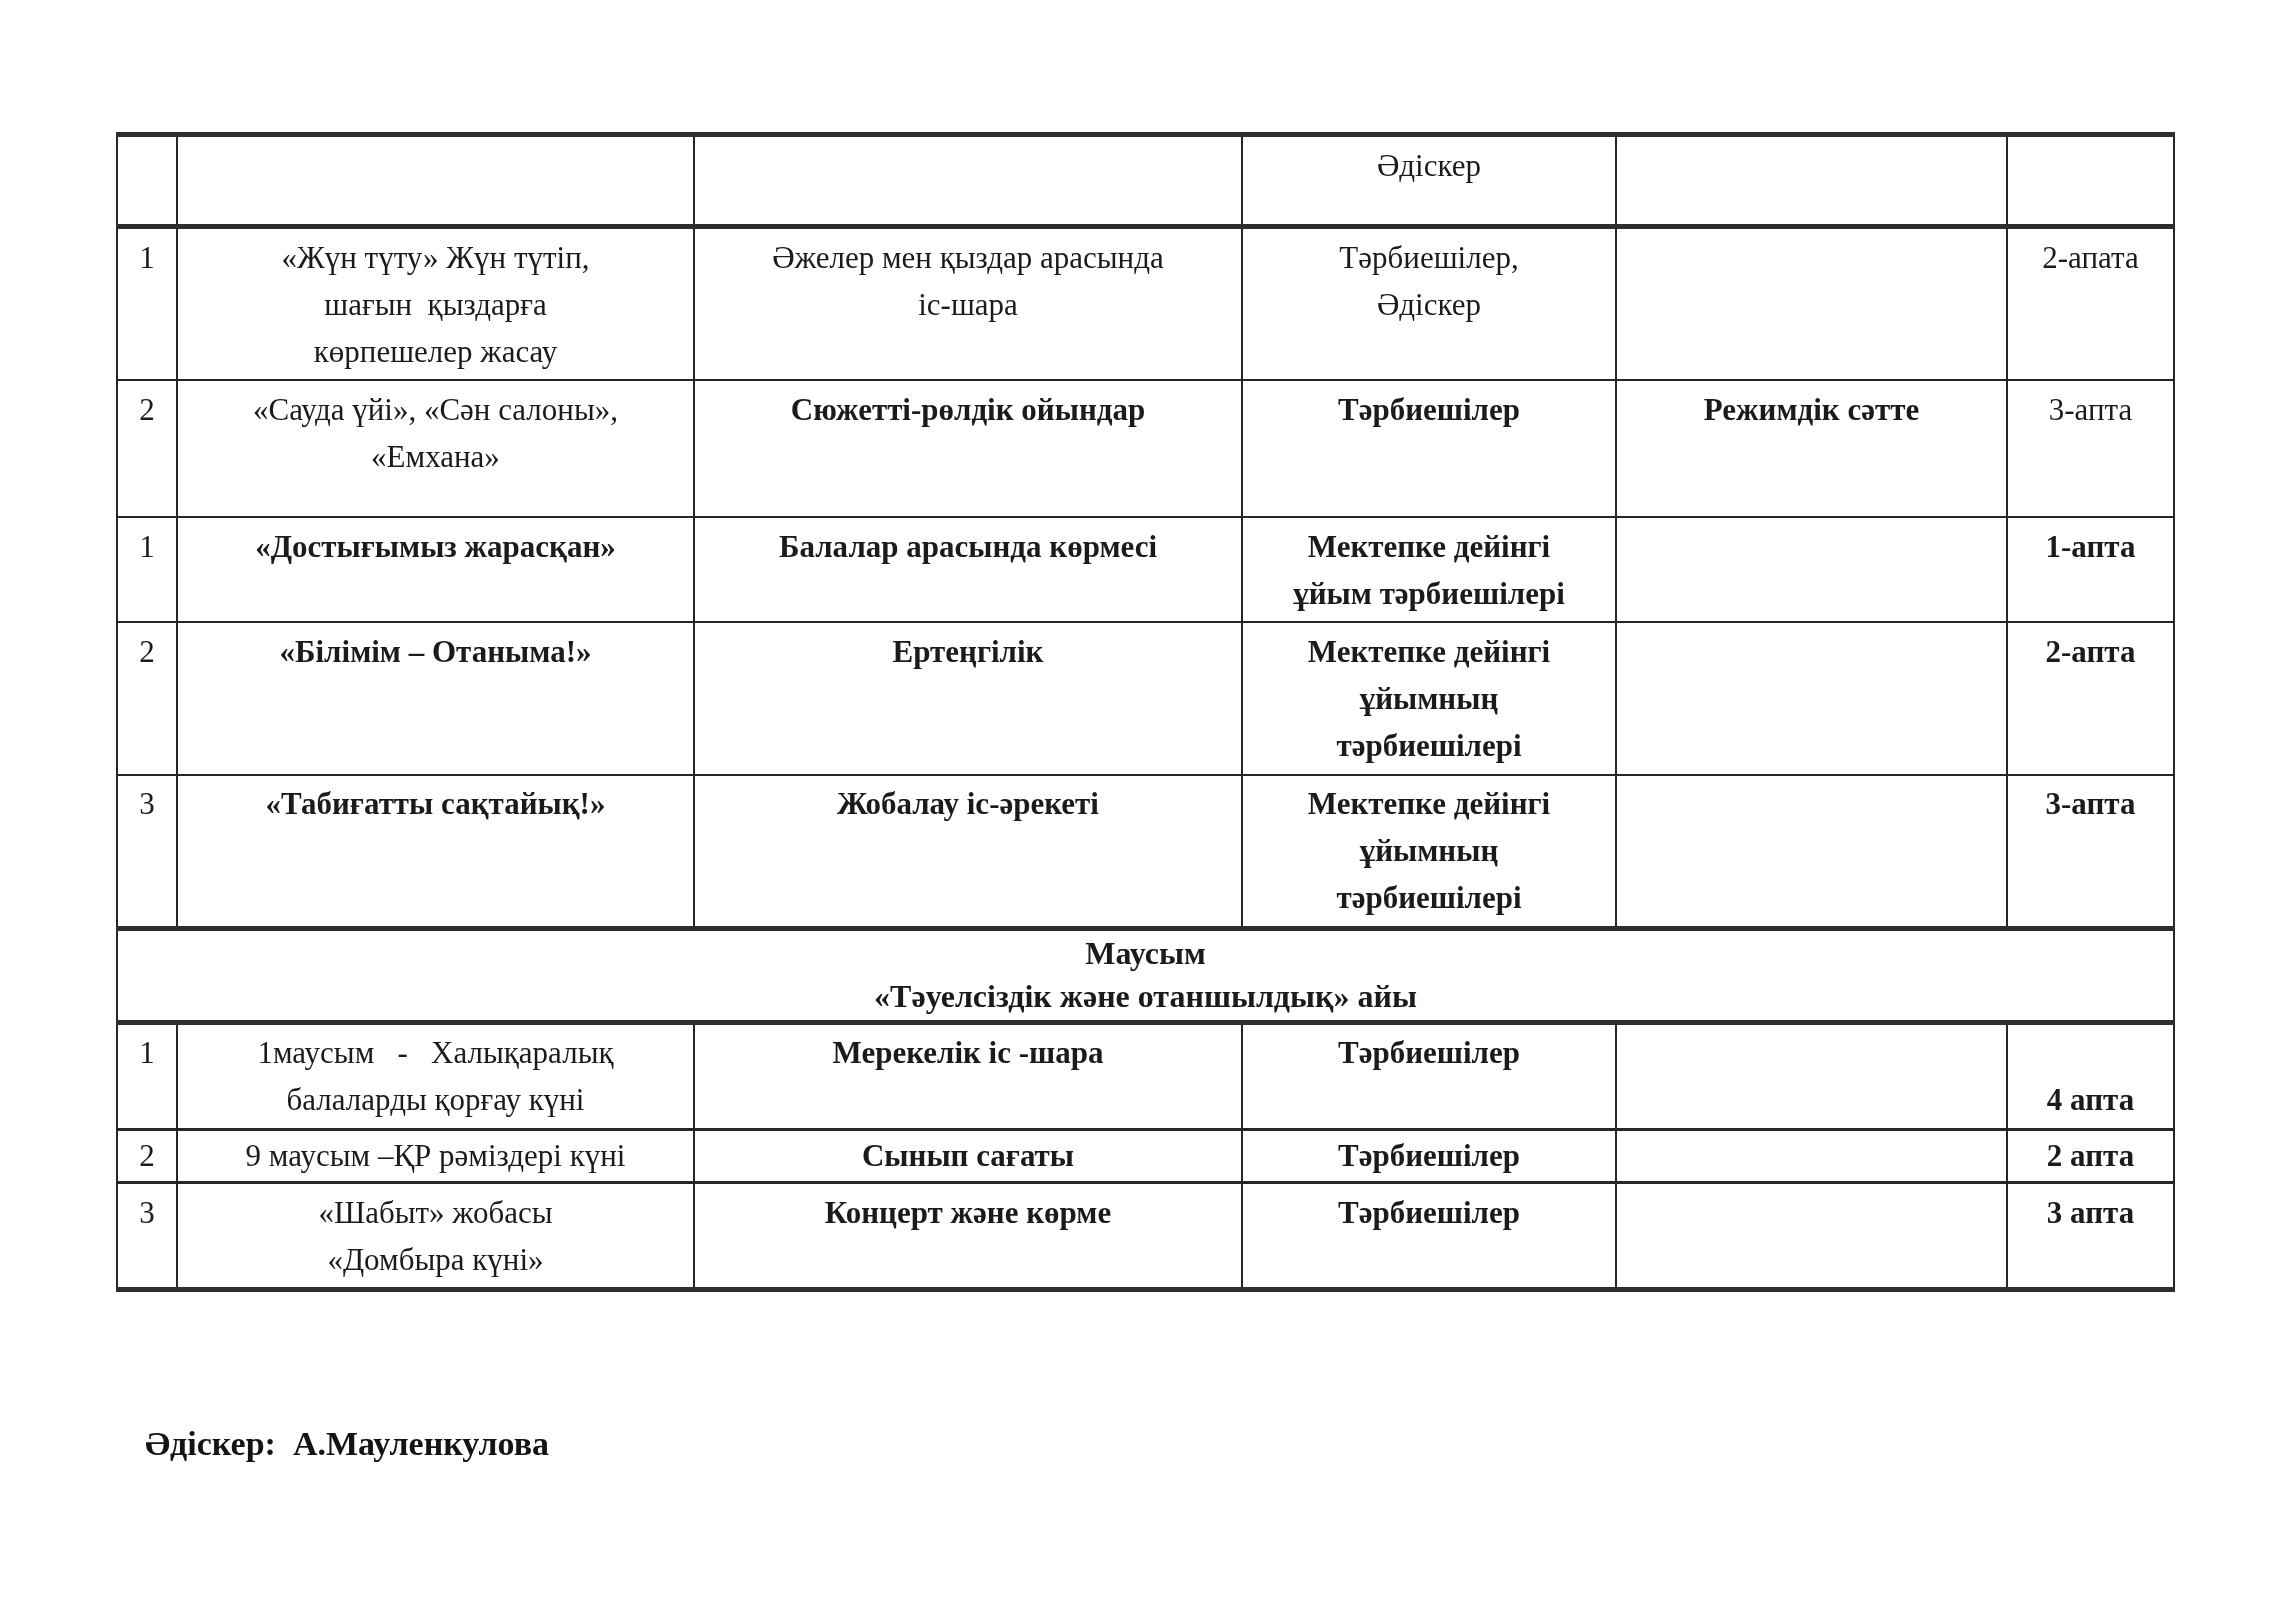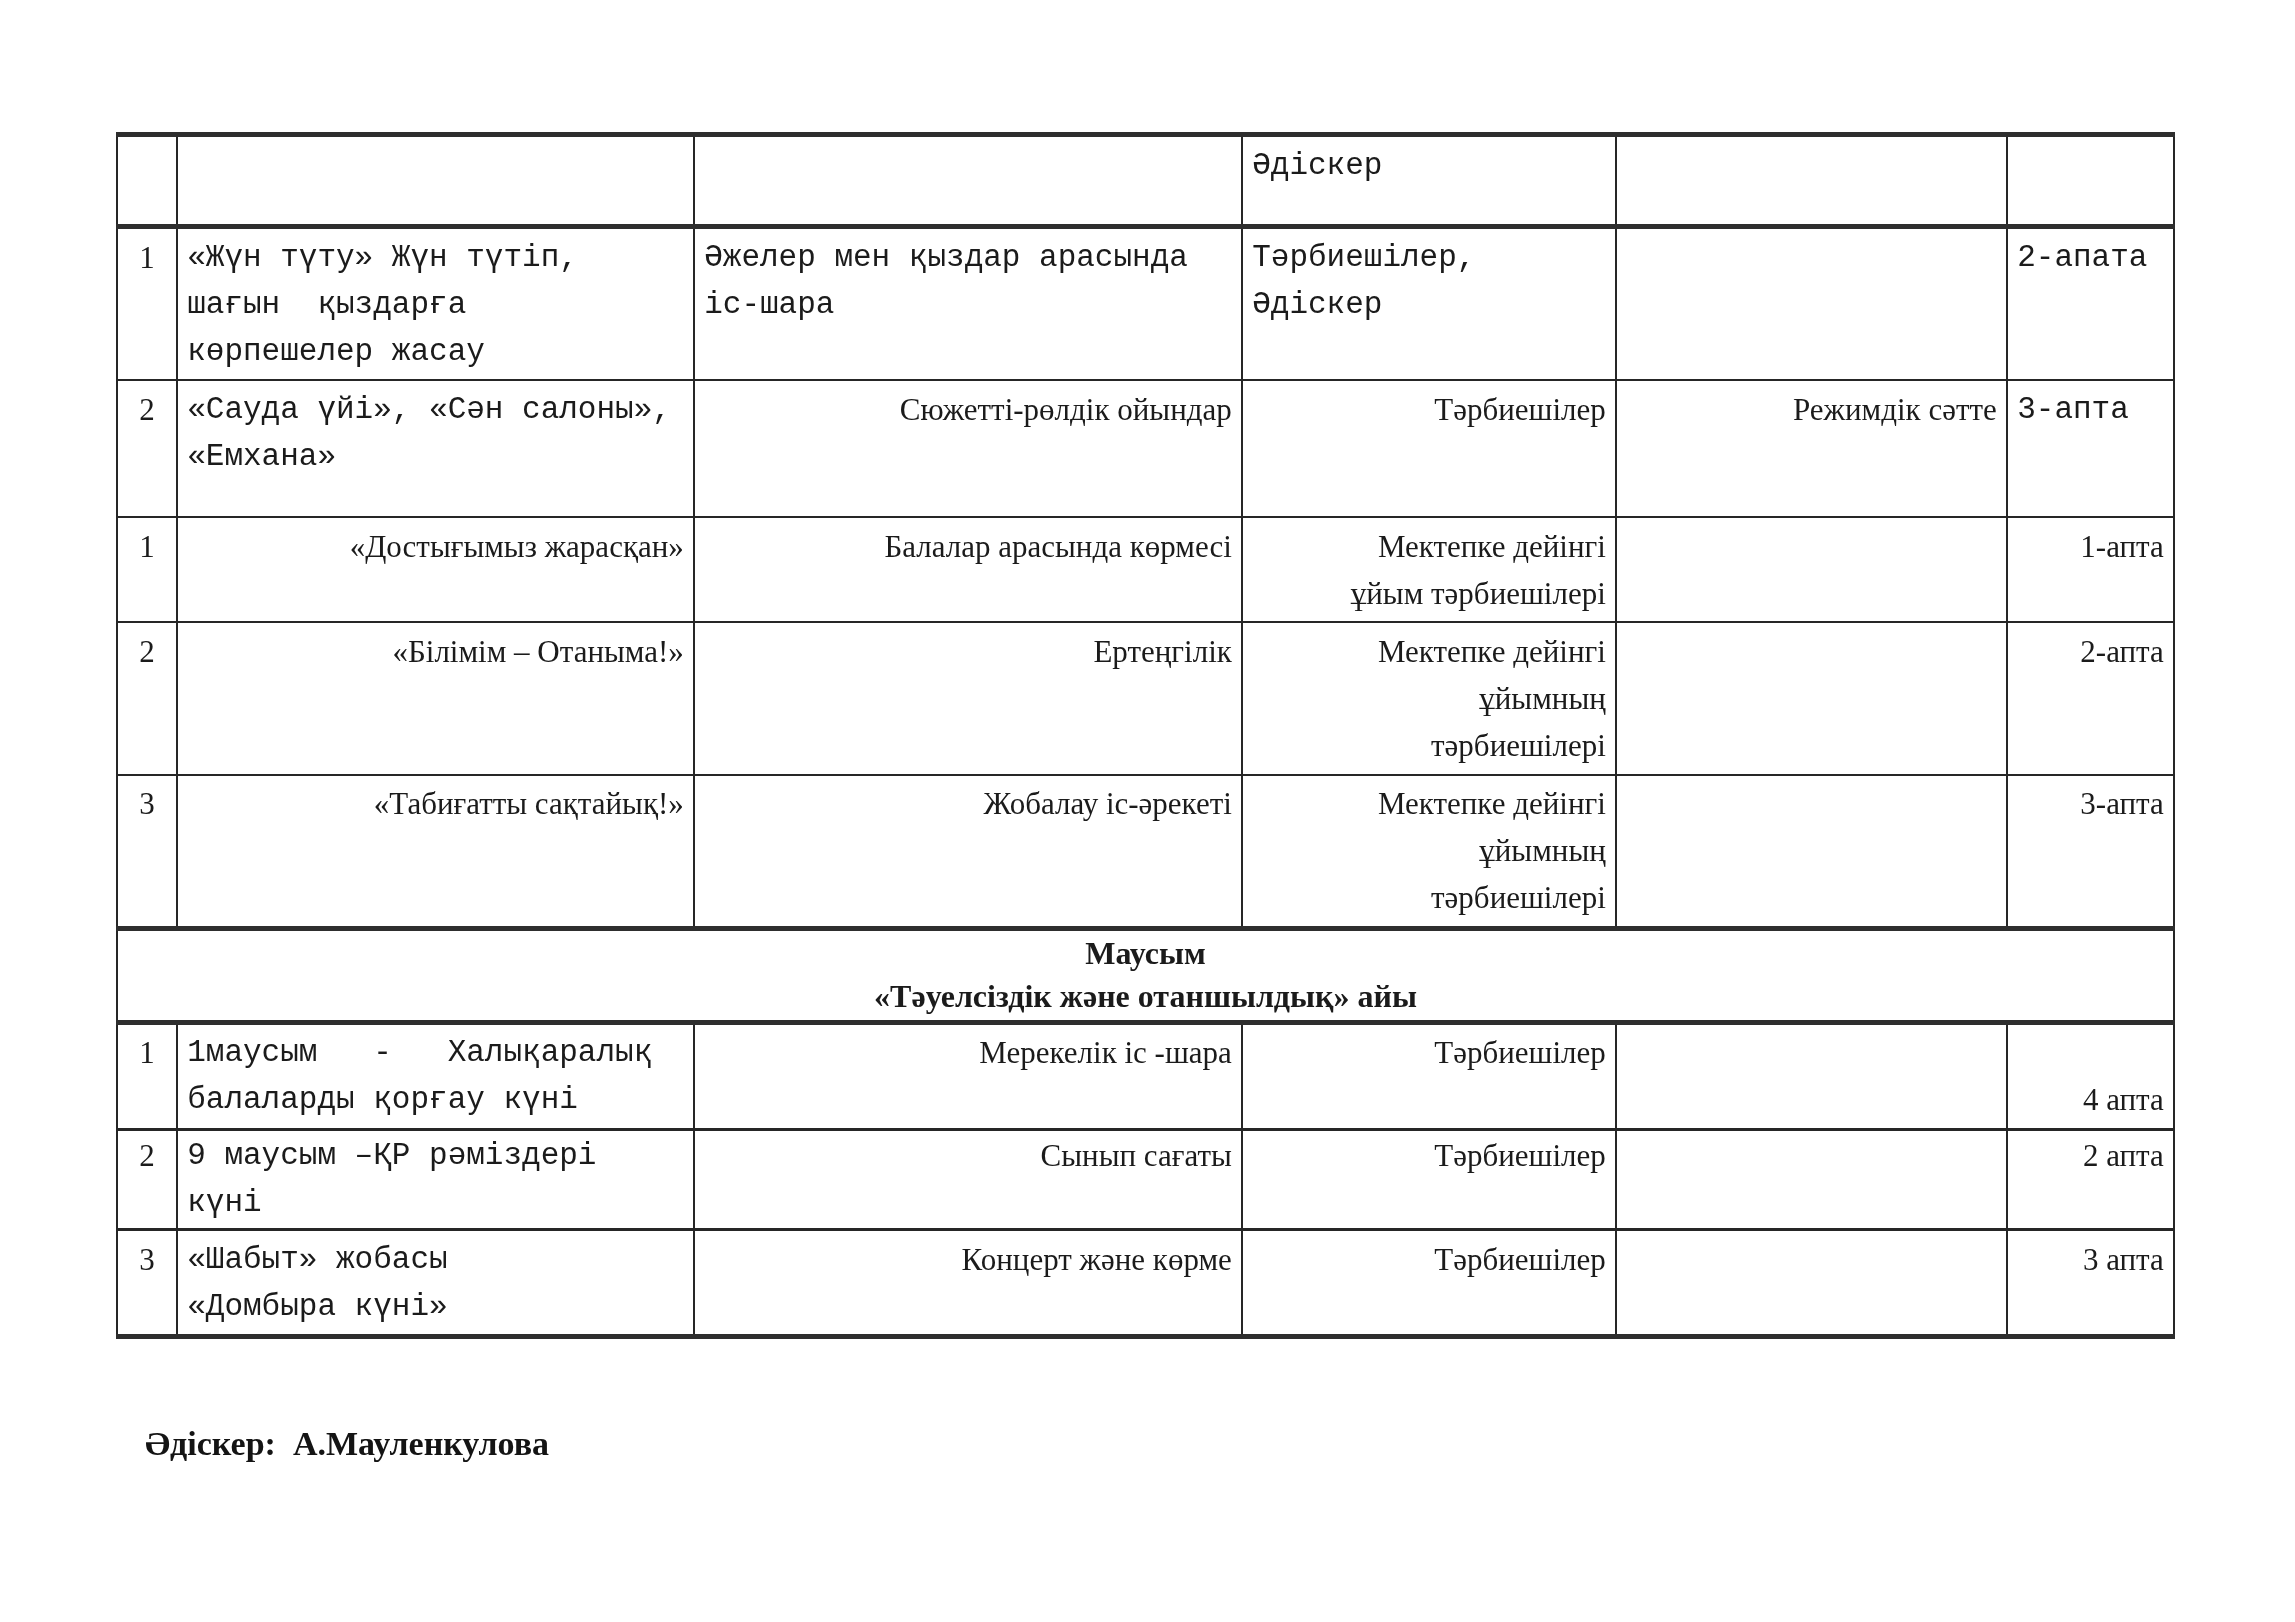--- a/index.html
+++ b/index.html
@@ -14,22 +14,22 @@
   }
   .plan-table td{
     border:2.3px solid #262626;
     vertical-align:top;
     padding:4.6px 9.2px;
     font-size:31px;line-height:47px;
     white-space:pre-wrap;
     overflow:hidden;
   }
   td.num{text-align:center;padding:4.6px 3.1px;}
-  td.l{text-align:left;font-family:Liberation Mono, monospace;}
-  td.c{text-align:right;}
+  td.l{text-align:center;}
+  td.c{text-align:center;font-weight:bold;}
   td.vb{vertical-align:bottom;}
   tr.rA{height:92px;}
   tr.rA td{border-top:5.4px solid #2e2e2e;border-bottom:5.4px solid #2e2e2e;}
   tr.sec{height:88px;}
   tr.sec td{
     border-top:5.4px solid #2e2e2e;border-bottom:5.4px solid #2e2e2e;
     text-align:center;font-weight:bold;font-size:32px;line-height:43px;
     padding:1.5px 6.1px;
   }
   tr.s0r0{height:142px;}

